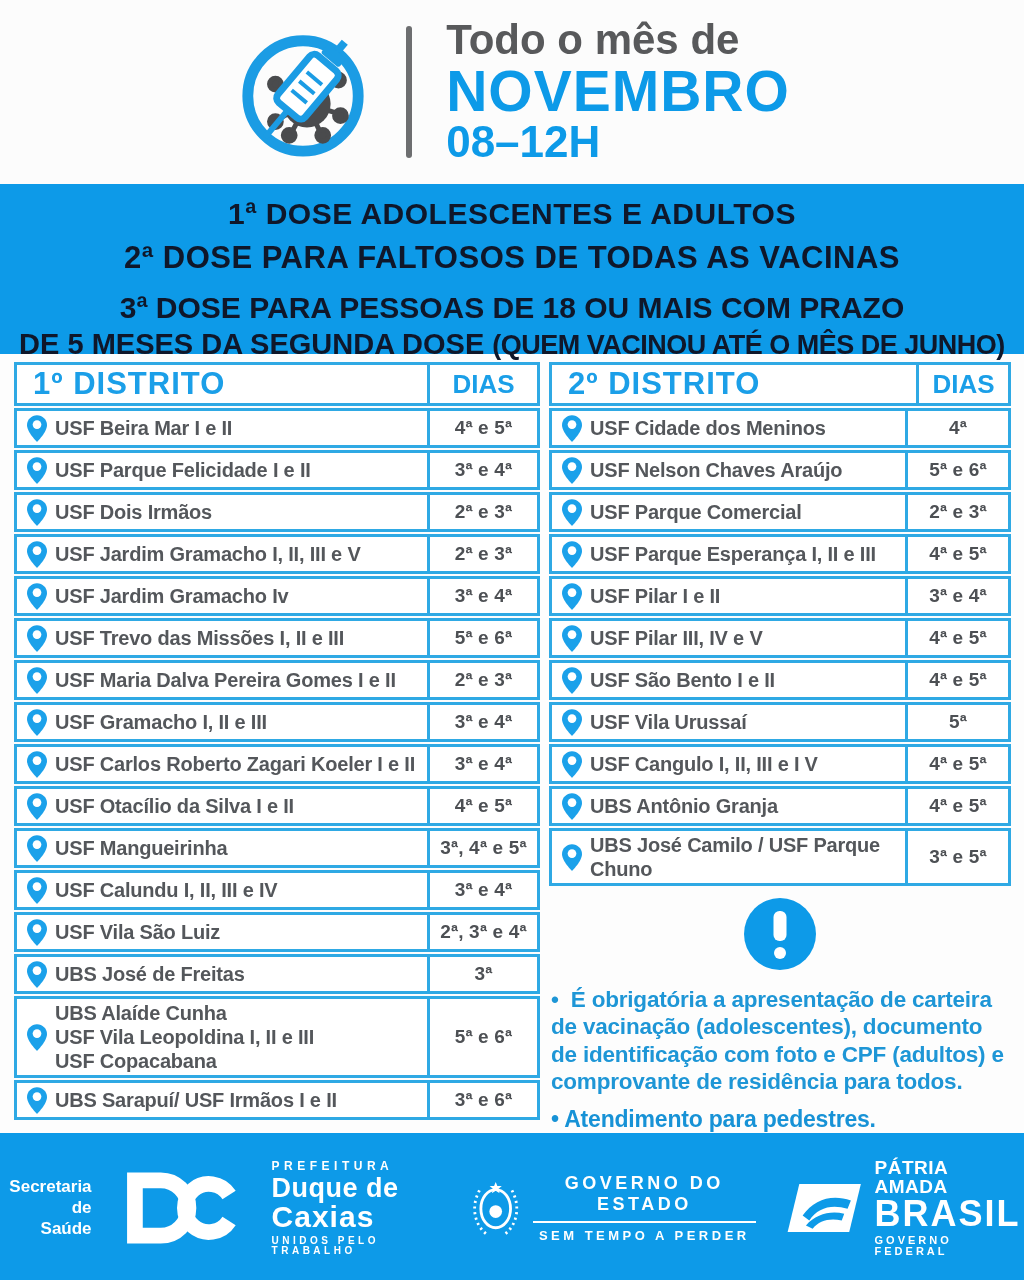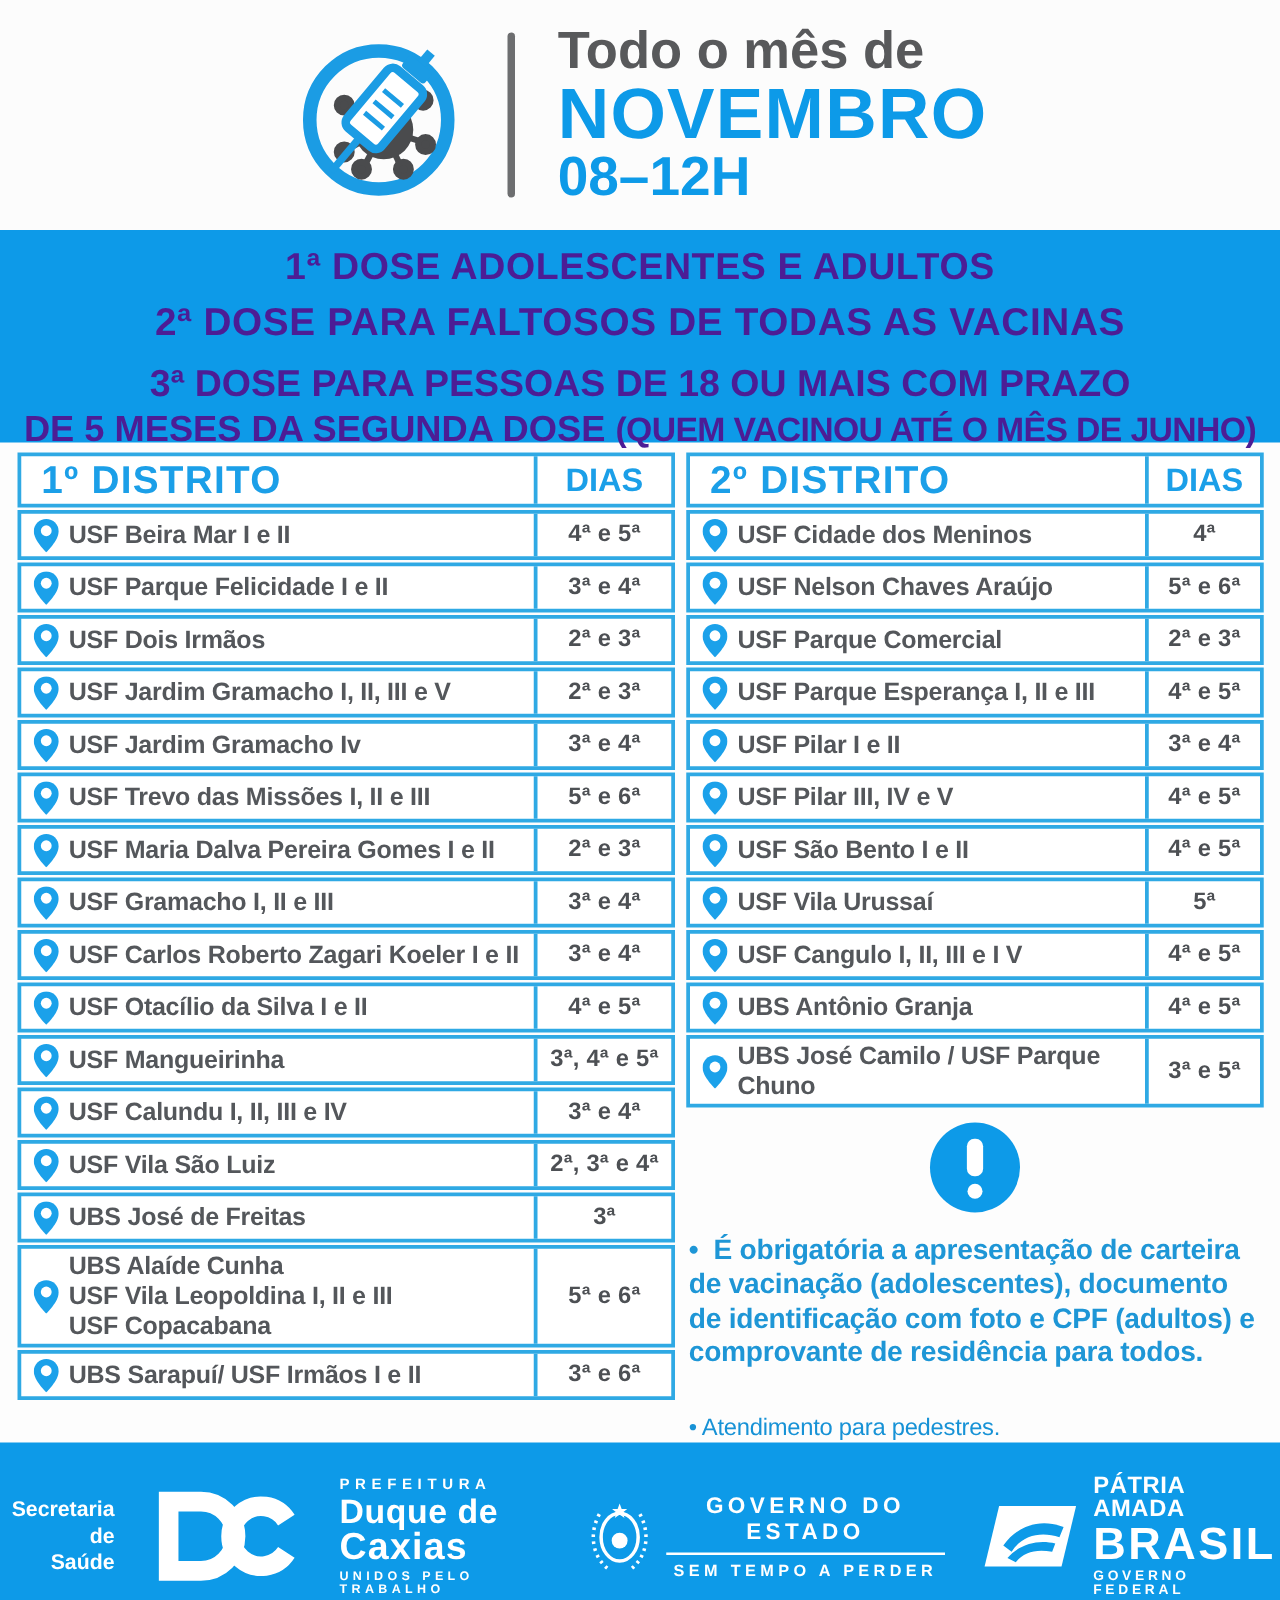--- a/index.html
+++ b/index.html
@@ -23,21 +23,21 @@
   .logo-l1{font-size:52px;font-weight:800;color:var(--logo-blue);letter-spacing:1px}
   .logo-l2{font-size:39px;font-weight:800;color:var(--logo-blue);letter-spacing:.5px}
   .logo-l3{font-size:35px;font-weight:800;color:var(--dark);letter-spacing:.5px}
   .header-divider{width:6px;height:132px;background:#6d6e70;border-radius:3px;margin:0 8px}
   .schedule{line-height:1.02}
   .sched-l1{font-size:42px;font-weight:800;color:var(--dark)}
   .sched-l2{font-size:57px;font-weight:800;color:var(--blue);letter-spacing:1px}
   .sched-l3{font-size:44px;font-weight:800;color:var(--blue)}
 
   
-  .banner{flex:none;height:170px;background:var(--blue);color:#4c1d95;text-align:center;padding-top:13px}
+  .banner{flex:none;height:170px;background:var(--blue);color:#0f172a;text-align:center;padding-top:13px}
   .banner div{font-weight:800}
   .b1{font-size:30px;margin-bottom:9px;letter-spacing:.5px}
   .b2{font-size:31px;margin-bottom:15px;letter-spacing:.5px}
   .b3{font-size:30px;margin-bottom:3px}
   .b4{font-size:29px}
   .b4 .paren{font-size:27px;font-weight:700;letter-spacing:-.5px}
 
   
   main{display:flex;gap:9px;padding:8px 14px 0;align-items:flex-start;flex:1}
   .col-left{width:526px;flex:none}
@@ -49,30 +49,30 @@
                 font-size:26px;font-weight:800;color:var(--head-blue)}
   .col-left .tdays{width:110px}
   .col-right .tdays{width:92px}
   .trow{display:flex;border:3px solid var(--border-blue);min-height:40px;margin-top:2px;background:#fff}
   .tcell-name{flex:1;display:flex;align-items:center;gap:8px;padding:2px 4px 2px 10px}
   .pin{flex:none;width:20px;height:27px}
   .facility-text{font-size:20px;font-weight:700;color:var(--row-text);line-height:1.2;letter-spacing:-.2px}
   .tcell-days{display:flex;align-items:center;justify-content:center;border-left:3px solid var(--border-blue);
               font-size:19px;font-weight:700;color:#4d5054;letter-spacing:.2px}
   .col-left .tcell-days{width:110px}
-  .col-right .tcell-days{width:92px}
+  .col-right .tcell-days{width:103px}
   .trow.tall{min-height:80px}
 
   
   .notice{margin-top:12px;padding:0 2px}
   .excl-circle{width:72px;height:72px;border-radius:50%;background:var(--blue);margin:0 auto 16px;position:relative}
   .excl-bar{position:absolute;left:50%;top:13px;transform:translateX(-50%);width:13px;height:30px;border-radius:6px;background:#fff}
   .excl-dot{position:absolute;left:50%;top:49px;transform:translateX(-50%);width:12px;height:12px;border-radius:50%;background:#fff}
   .notice-text{color:var(--notice-blue);font-size:22.5px;font-weight:700;line-height:1.22;letter-spacing:-.2px}
-  .notice-ped{color:#1792d6;font-size:19px;font-weight:400;margin-top:36px;letter-spacing:-.2px}
+  .notice-ped{color:#1792d6;font-size:23px;font-weight:700;margin-top:10px;letter-spacing:-.2px}
 
   
   footer{flex:none;height:150px;background:var(--blue);color:#fff;display:flex;align-items:center;justify-content:center;gap:30px}
   .f-sec{font-size:17px;font-weight:600;text-align:right;line-height:1.25}
   .f-dc{display:flex;align-items:center}
   .f-pref{line-height:1}
   .f-pref .p-top{font-size:12px;letter-spacing:4.5px;font-weight:600;margin-bottom:3px}
   .f-pref .p-n1{font-size:27px;font-weight:800;letter-spacing:.5px}
   .f-pref .p-n2{font-size:30px;font-weight:800;letter-spacing:1px}
   .f-pref .p-bot{font-size:10px;letter-spacing:3.5px;font-weight:600;margin-top:4px}

